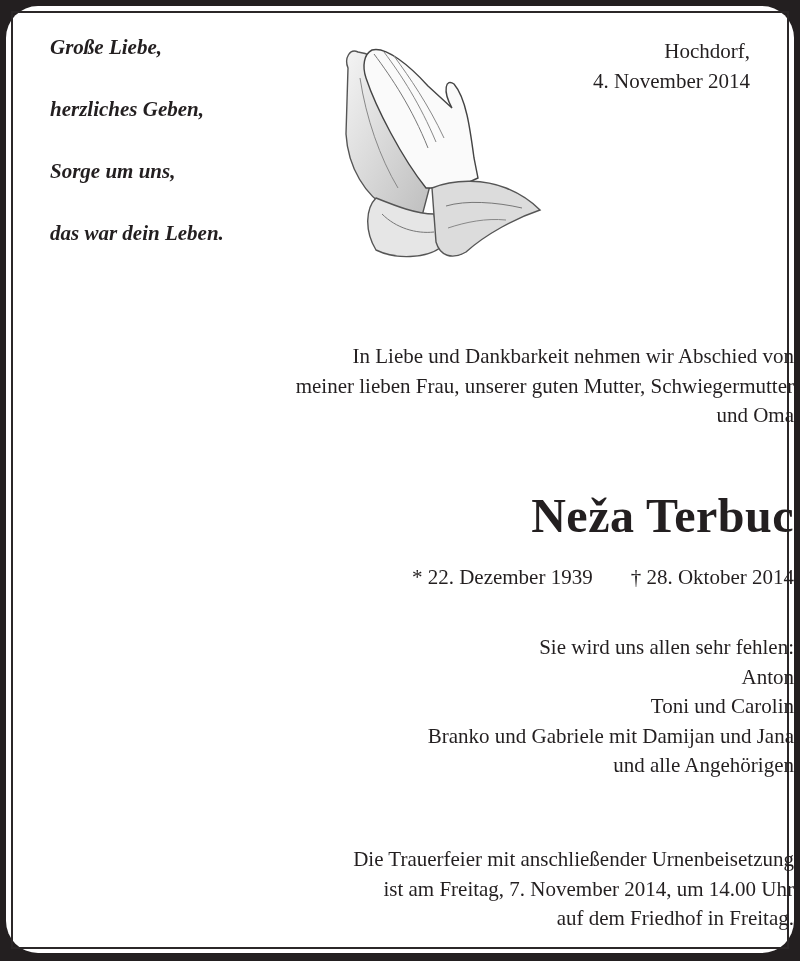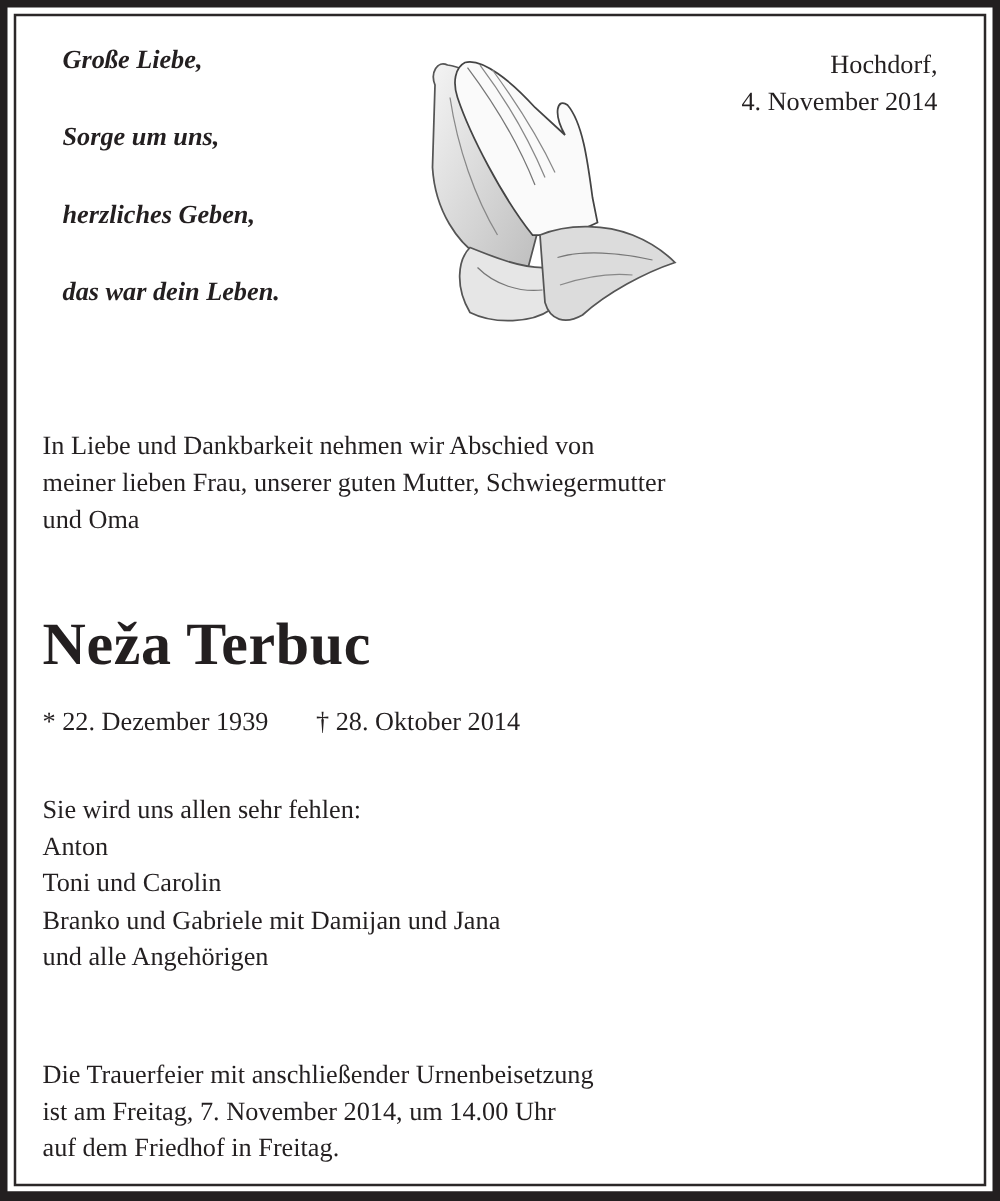--- a/index.html
+++ b/index.html
@@ -8,20 +8,21 @@
     background: #231f20;
     position: relative;
     overflow: hidden;
     font-family: "Liberation Serif", "DejaVu Serif", serif;
     color: #231f20;
   }
   .sheet {
     position: absolute;
     left: 6px; top: 6px; width: 788px; height: 947px;
     background: #ffffff;
+    border-radius: 32px;
   }
   .inner-frame {
     position: absolute;
     left: 5px; top: 5px; right: 5px; bottom: 4px;
     border: 2px solid #2b2728;
     box-sizing: border-box;
   }
   .poem {
     position: absolute;
     left: 44px; top: 30px;
@@ -38,21 +39,21 @@
   }
   .place-date {
     position: absolute;
     right: 44px; top: 30px;
     text-align: right;
     font-size: 21px;
     line-height: 30px;
   }
   .center {
     position: absolute; left: 0; right: 0;
-    text-align: left;
+    text-align: right;
     font-size: 21px;
     line-height: 29.5px;
     padding-left: 28px;
   }
   .intro { top: 336px; }
   .name {
     top: 482px;
     font-size: 48px;
     line-height: 56px;
     letter-spacing: 0.5px;
@@ -64,22 +65,22 @@
   .service { top: 839px; }
 </style>
 </head>
 <body>
 
 <div class="sheet">
   <div class="inner-frame"></div>
 
   <div class="poem">
     <div>Große Liebe,</div>
+    <div>herzliches Geben,</div>
     <div>Sorge um uns,</div>
-    <div>herzliches Geben,</div>
     <div>das war dein Leben.</div>
   </div>
 
   <svg class="hands" viewBox="0 0 206 226">
     <defs>
       <linearGradient id="hg" x1="0" y1="0" x2="1" y2="1">
         <stop offset="0" stop-color="#f4f4f4"></stop>
         <stop offset="1" stop-color="#bdbdbd"></stop>
       </linearGradient>
     </defs>

